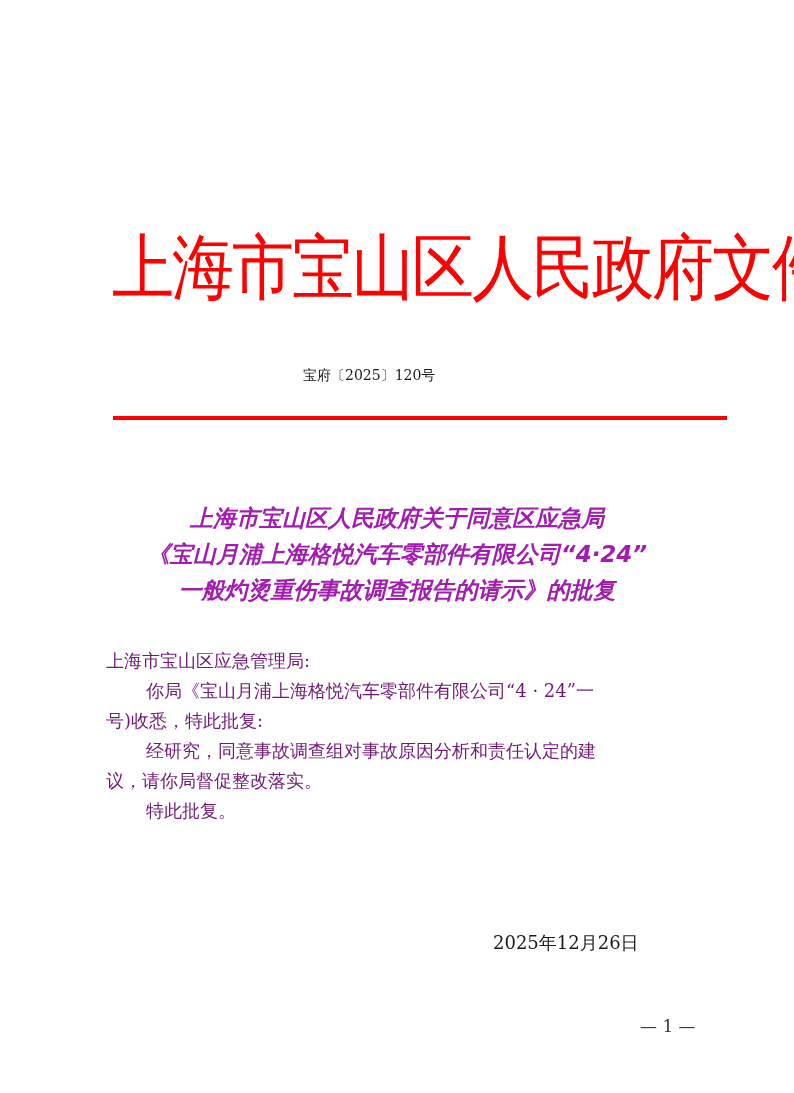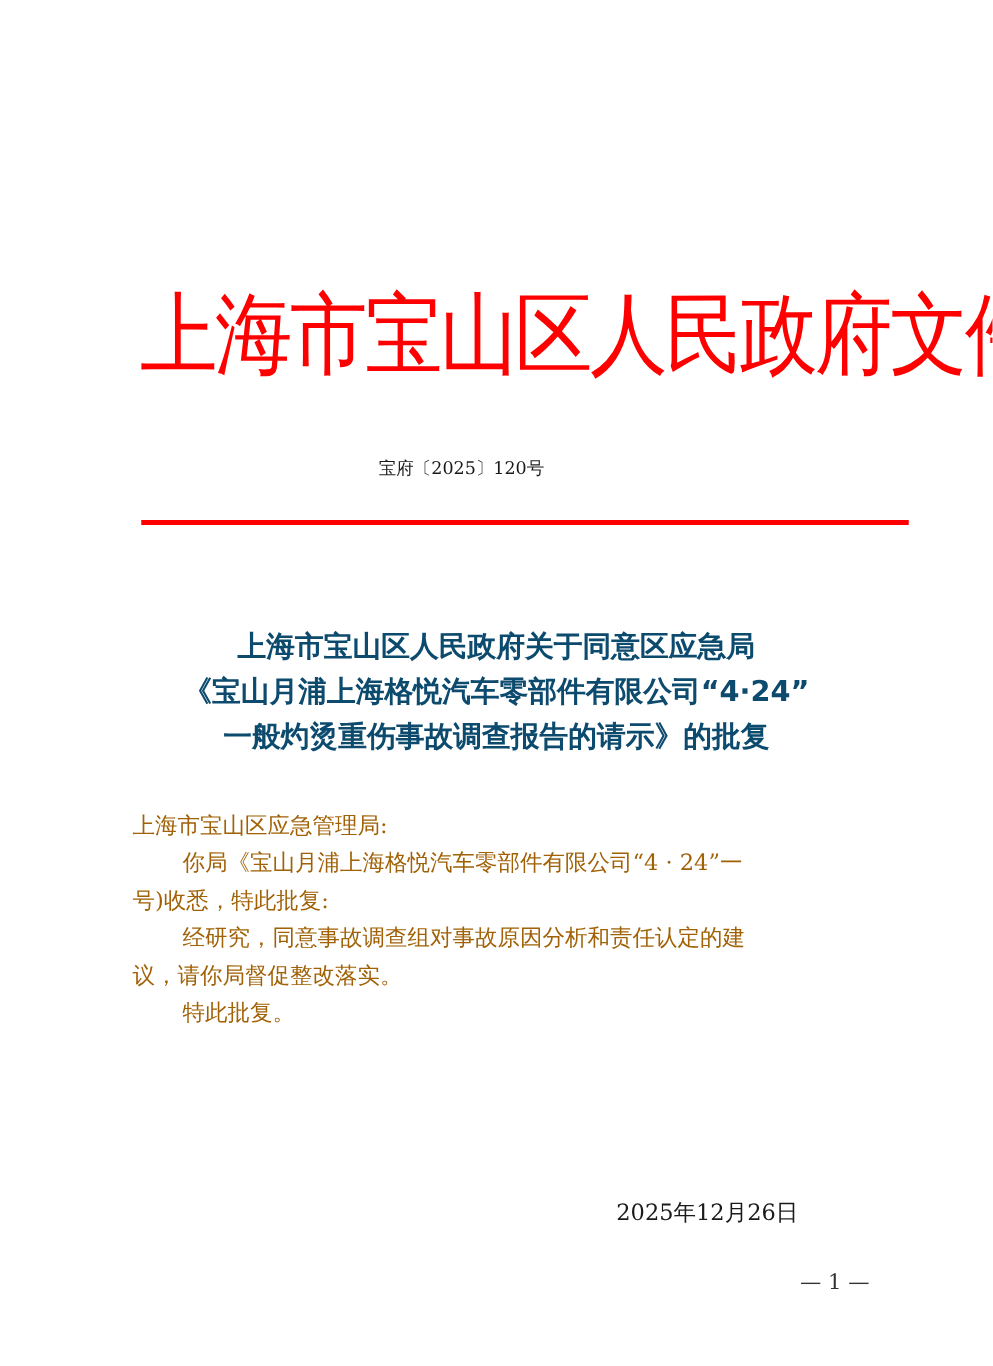--- a/index.html
+++ b/index.html
@@ -1,25 +1,25 @@
 <!DOCTYPE html>
 <html><head>
 <meta charset="utf-8">
 <style>
   html, body { margin: 0; padding: 0; background: #ffffff; }
   body { width: 794px; height: 1093px; position: relative; overflow: hidden; font-family: "DejaVu Serif", "Liberation Serif", serif; color: #1a1a1a; }
   .masthead { position: absolute; left: 112px; top: 218px; width: 600px; height: 100px; color: #ff0000; font-family: "DejaVu Sans", sans-serif; font-size: 62px; line-height: 100px; white-space: nowrap; letter-spacing: -2px; transform: scaleY(1.15); transform-origin: left center; }
   .docno { position: absolute; left: 303px; top: 362px; font-size: 14px; line-height: 26px; white-space: nowrap; color: #1a1a1a; }
   .redline { position: absolute; left: 113px; top: 416px; width: 614px; height: 4px; background: #ff0000; }
-  .title { position: absolute; left: 100px; top: 500px; width: 594px; text-align: center; font-family: "DejaVu Sans", sans-serif; font-weight: bold; font-size: 23px; line-height: 36px; color: #0c4a6e; }
+  .title { position: absolute; left: 100px; top: 500px; width: 594px; text-align: center; font-family: "DejaVu Sans", sans-serif; font-weight: bold; font-size: 23px; line-height: 36px; color: #a21caf; font-style: italic; }
   .title div { white-space: nowrap; }
-  .body { position: absolute; left: 106px; top: 646px; width: 584px; font-size: 18px; line-height: 30px; color: #a16207; }
+  .body { position: absolute; left: 106px; top: 646px; width: 584px; font-size: 18px; line-height: 30px; color: #701a75; }
   .body p { margin: 0; white-space: nowrap; }
   .indent { padding-left: 40px; }
-  .date { position: absolute; left: 493px; top: 958px; font-size: 18px; line-height: 26px; white-space: nowrap; }
+  .date { position: absolute; left: 493px; top: 930px; font-size: 18px; line-height: 26px; white-space: nowrap; }
   .pageno { position: absolute; left: 640px; top: 1014px; font-size: 17px; line-height: 24px; white-space: nowrap; color: #333; }
 </style>
 </head>
 <body>
 
 <div class="masthead">上海市宝山区人民政府文件</div>
 
 <div class="docno">宝府〔2025〕120号</div>
 
 <div class="redline"></div>

